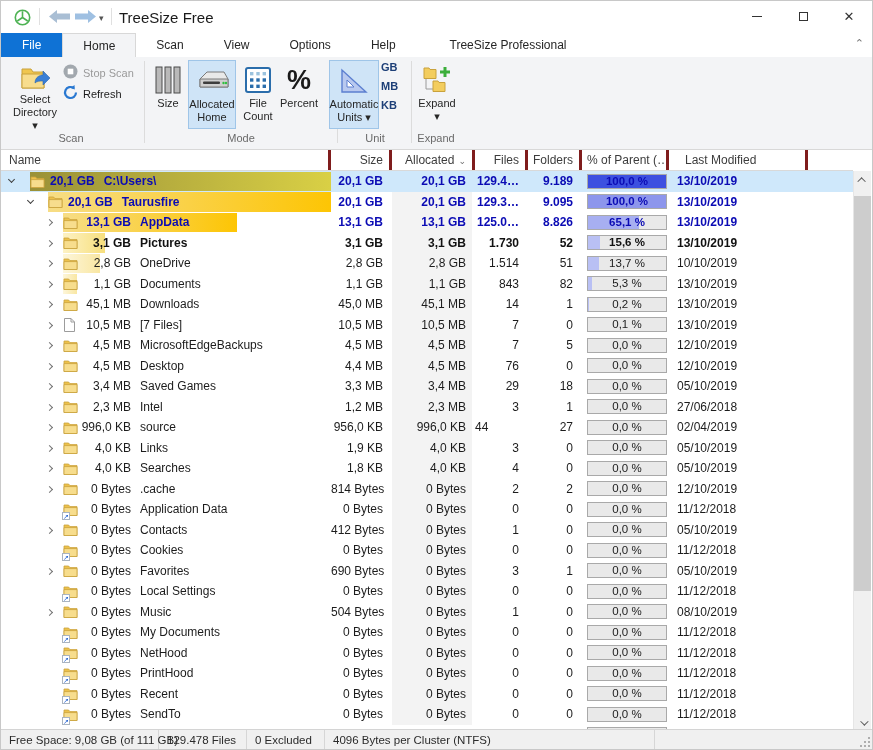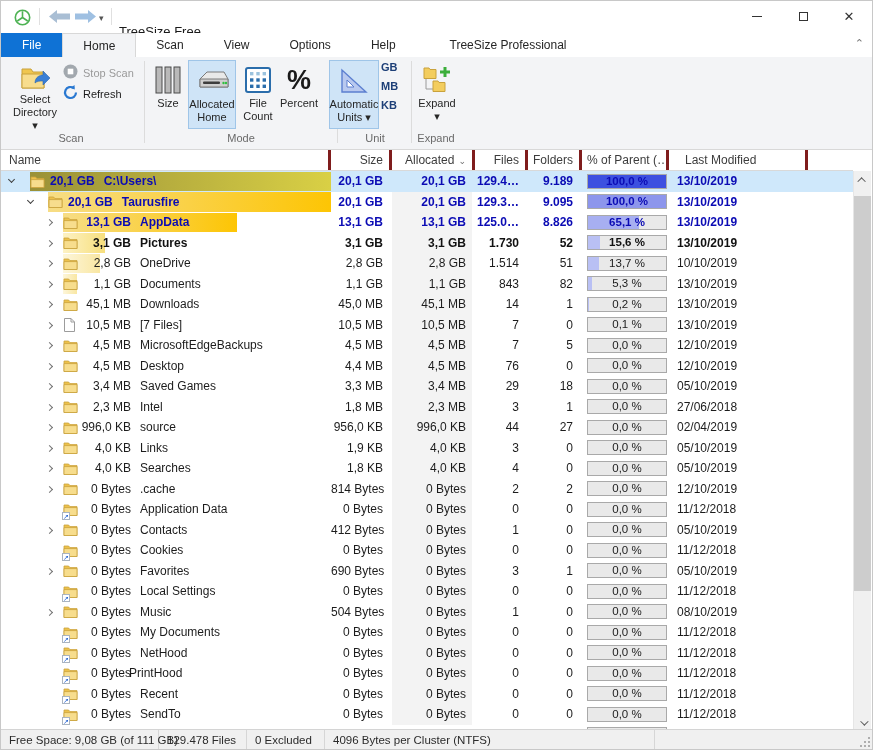--- a/index.html
+++ b/index.html
@@ -6,21 +6,21 @@
   body { font-family:"Liberation Sans","DejaVu Sans",sans-serif; background:#fff; }
   .window { position:relative; width:873px; height:750px; background:#fff; border:1px solid #c8c8c8; overflow:hidden; font-size:12px; color:#1c1c1c; }
 
   
   .titlebar { position:absolute; left:0; top:0; right:0; height:32px; background:#fff; }
   .logo { position:absolute; left:13px; top:8px; }
   .tb-sep { position:absolute; top:7px; width:1px; height:17px; background:#e0e0e0; }
   .nav-back { position:absolute; left:48px; top:9px; }
   .nav-fwd { position:absolute; left:74px; top:9px; }
   .qa-drop { position:absolute; left:98px; top:12px; font-size:9px; color:#555; }
-  .title-text { position:absolute; left:118px; top:8px; font-size:13px; color:#1a1a1a;margin-top:15px; }
+  .title-text { position:absolute; left:118px; top:8px; font-size:15px; color:#1a1a1a; }
   .winbtn { position:absolute; top:0; width:46px; height:30px; display:flex; align-items:center; justify-content:center; color:#333; }
   .wb-min { right:92px; } .wb-max { right:46px; } .wb-close { right:0; font-size:13px; }
   .wb-min i { display:block; width:10px; height:1px; background:#333; }
   .wb-max i { display:block; width:9px; height:9px; border:1px solid #333; }
 
   
   .tabrow { position:absolute; left:0; top:32px; right:0; height:24px; background:#fff; display:flex; }
   .tab { padding:0 20px; display:flex; align-items:center; height:24px; color:#262626; }
   .tab-file { background:#0f72d5; color:#fff; padding:0 21px; }
   .tab-active { background:#f3f4f6; border:1px solid #d8d8d8; border-bottom:none; }
@@ -452,40 +452,40 @@
         </div>
       </div>
       <div class="trow" style="height: 20.5px;">
         <span class="tw closed" style="left: 46px;"></span>
         <span class="ticon" style="left: 62px;"><svg width="15" height="13" viewBox="0 0 15 13">
             <path d="M1 2 h4.6 l1.3 1.6 H14 v9 H1z" fill="#edc14b" stroke="#c9a23c" stroke-width="0.8"></path>
             <path d="M1 4.6 h13 v7.9 H1z" fill="#f7dd8d" stroke="#c9a23c" stroke-width="0.8"></path>
           </svg></span>
         <span class="cell n" style="left: 76px; width: 54px; text-align: right;">2,3 MB</span>
         <span class="cell n" style="left: 139px;">Intel</span>
-        <span class="cell n" style="left: 330px; width: 58px; text-align: right; padding-right: 6px;">1,8 MB</span>
+        <span class="cell n" style="left: 330px; width: 58px; text-align: right; padding-right: 6px;">1,2 MB</span>
         <span class="cell n shade" style="left: 391px; width: 80px; text-align: right; padding-right: 6px;">2,3 MB</span>
         <span class="cell n" style="left: 474px; width: 50px; text-align: right; padding-right: 6px;">3</span>
         <span class="cell n" style="left: 527px; width: 51px; text-align: right; padding-right: 6px;">1</span>
         <span class="cell n" style="left: 676px; width: 100px; padding-left: 0px;">27/06/2018</span>
         <div class="pctwrap">
           <div class="pctlabel n" style="line-height: 13.5px;">0,0 %</div>
         </div>
       </div>
       <div class="trow" style="height: 20.5px;">
         <span class="tw closed" style="left: 46px;"></span>
         <span class="ticon" style="left: 62px;"><svg width="15" height="13" viewBox="0 0 15 13">
             <path d="M1 2 h4.6 l1.3 1.6 H14 v9 H1z" fill="#edc14b" stroke="#c9a23c" stroke-width="0.8"></path>
             <path d="M1 4.6 h13 v7.9 H1z" fill="#f7dd8d" stroke="#c9a23c" stroke-width="0.8"></path>
           </svg></span>
         <span class="cell n" style="left: 76px; width: 54px; text-align: right;">996,0 KB</span>
         <span class="cell n" style="left: 139px;">source</span>
         <span class="cell n" style="left: 330px; width: 58px; text-align: right; padding-right: 6px;">956,0 KB</span>
         <span class="cell n shade" style="left: 391px; width: 80px; text-align: right; padding-right: 6px;">996,0 KB</span>
-        <span class="cell n" style="left: 474px; width: 50px; text-align: right; padding-right: 6px;">44</span>
+        <span class="cell n" style="left: 474px; width: 50px; text-align: left; padding-right: 6px;">44</span>
         <span class="cell n" style="left: 527px; width: 51px; text-align: right; padding-right: 6px;">27</span>
         <span class="cell n" style="left: 676px; width: 100px; padding-left: 0px;">02/04/2019</span>
         <div class="pctwrap">
           <div class="pctlabel n" style="line-height: 13.5px;">0,0 %</div>
         </div>
       </div>
       <div class="trow" style="height: 20.5px;">
         <span class="tw closed" style="left: 46px;"></span>
         <span class="ticon" style="left: 62px;"><svg width="15" height="13" viewBox="0 0 15 13">
             <path d="M1 2 h4.6 l1.3 1.6 H14 v9 H1z" fill="#edc14b" stroke="#c9a23c" stroke-width="0.8"></path>
@@ -666,21 +666,21 @@
         <div class="pctwrap">
           <div class="pctlabel n" style="line-height: 13.5px;">0,0 %</div>
         </div>
       </div>
       <div class="trow" style="height: 20.5px;">
         <span class="ticon" style="left: 62px; position: absolute;"><svg width="15" height="13" viewBox="0 0 15 13">
             <path d="M1 2 h4.6 l1.3 1.6 H14 v9 H1z" fill="#edc14b" stroke="#c9a23c" stroke-width="0.8"></path>
             <path d="M1 4.6 h13 v7.9 H1z" fill="#f7dd8d" stroke="#c9a23c" stroke-width="0.8"></path>
           </svg><span class="jmark">↗</span></span>
         <span class="cell n" style="left: 76px; width: 54px; text-align: right;">0 Bytes</span>
-        <span class="cell n" style="left: 128px;">PrintHood</span>
+        <span class="cell n" style="left: 139px;">PrintHood</span>
         <span class="cell n" style="left: 330px; width: 58px; text-align: right; padding-right: 6px;">0 Bytes</span>
         <span class="cell n shade" style="left: 391px; width: 80px; text-align: right; padding-right: 6px;">0 Bytes</span>
         <span class="cell n" style="left: 474px; width: 50px; text-align: right; padding-right: 6px;">0</span>
         <span class="cell n" style="left: 527px; width: 51px; text-align: right; padding-right: 6px;">0</span>
         <span class="cell n" style="left: 676px; width: 100px; padding-left: 0px;">11/12/2018</span>
         <div class="pctwrap">
           <div class="pctlabel n" style="line-height: 13.5px;">0,0 %</div>
         </div>
       </div>
       <div class="trow" style="height: 20.5px;">

